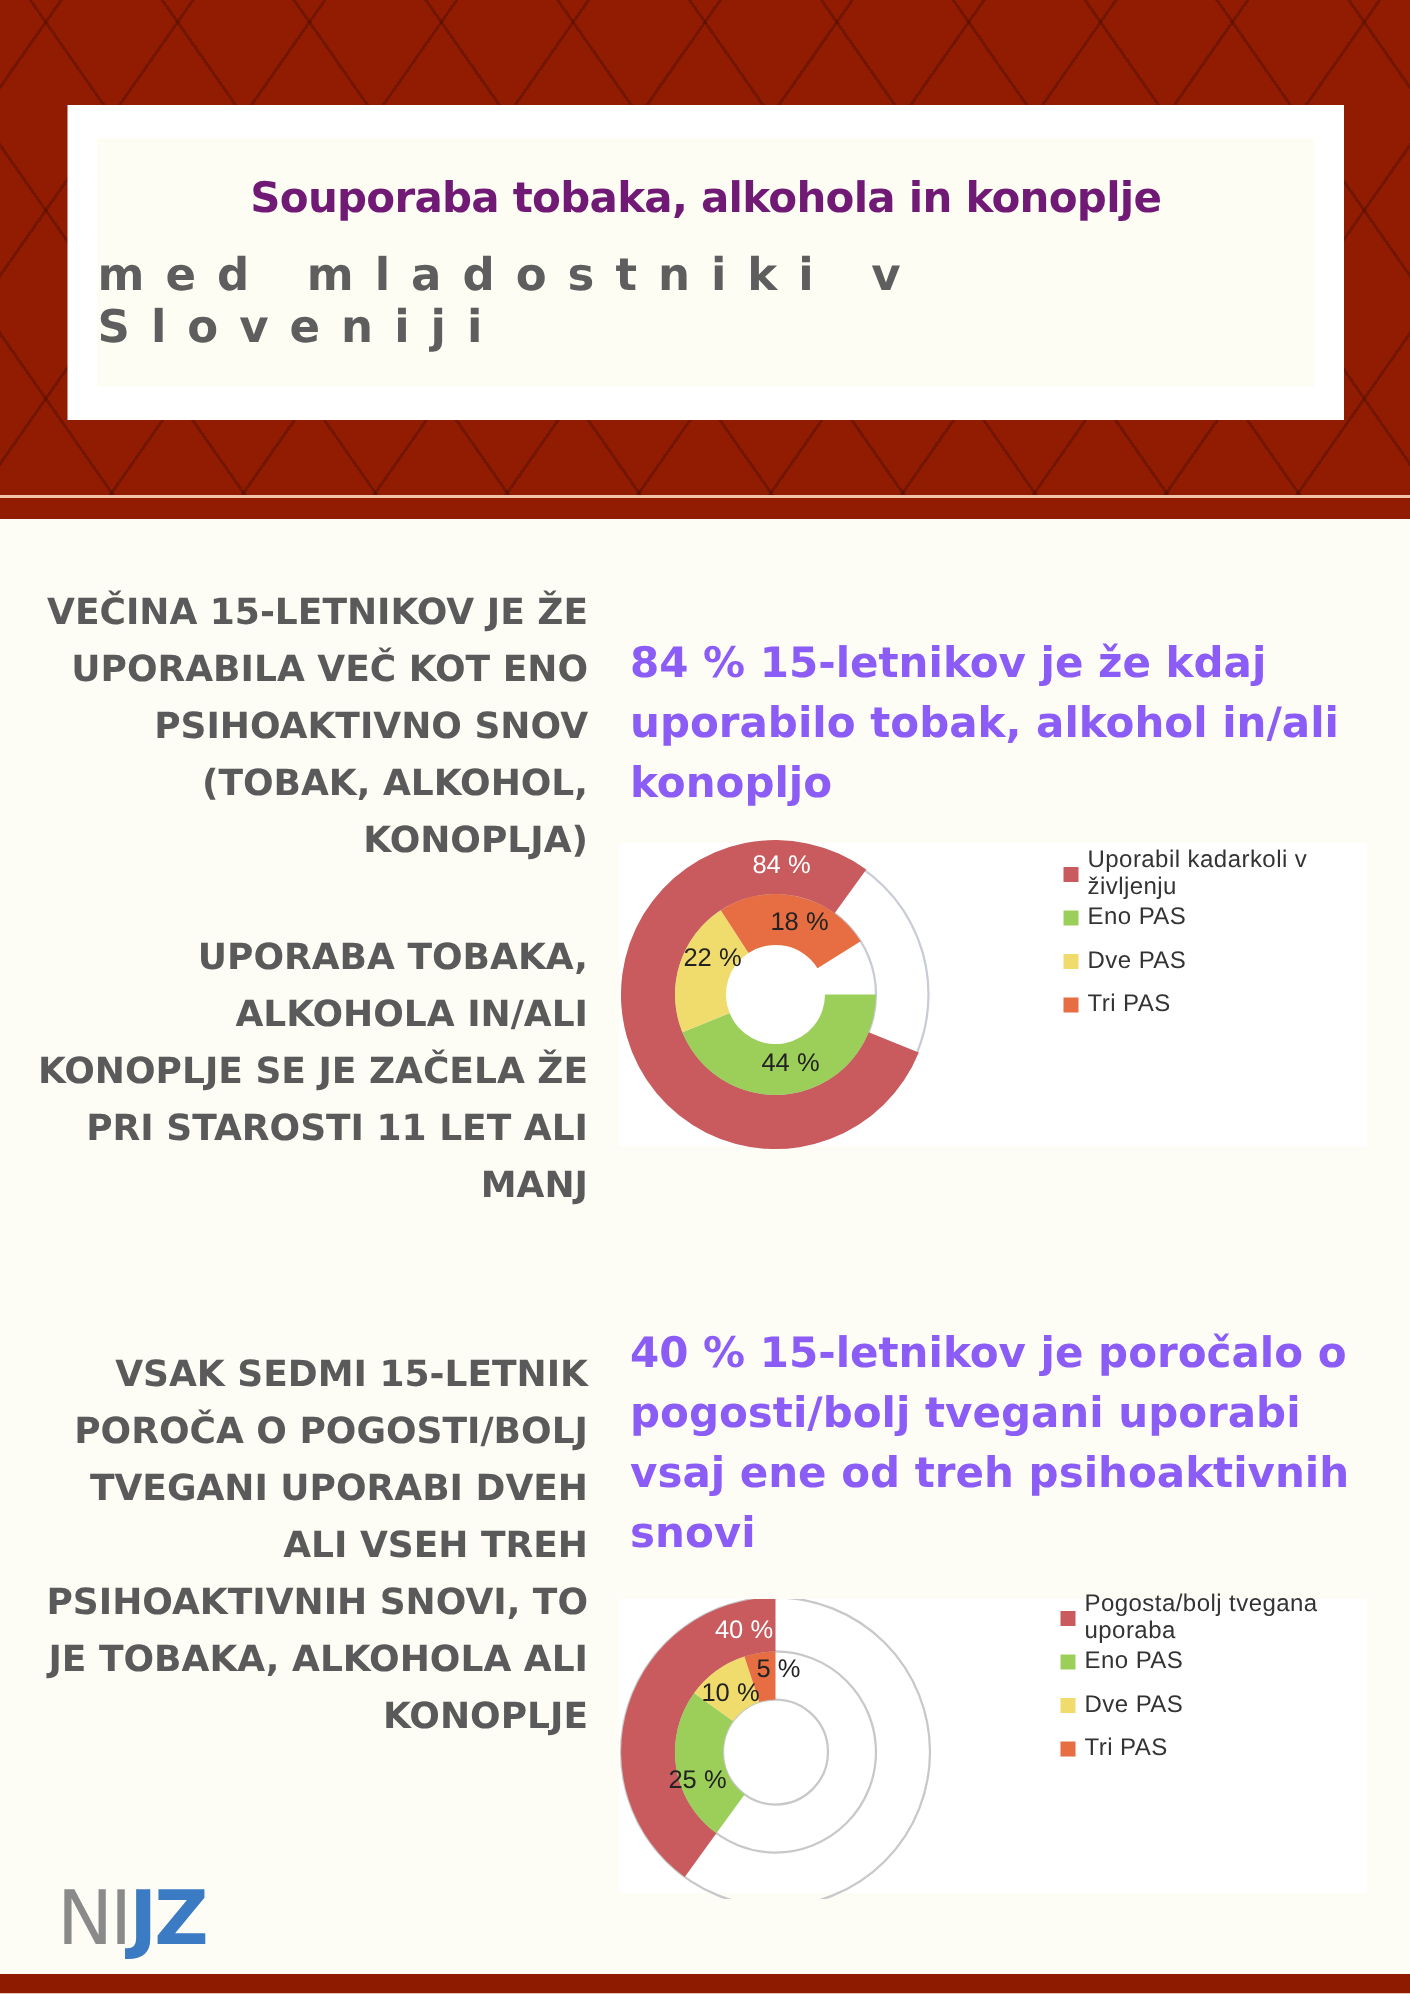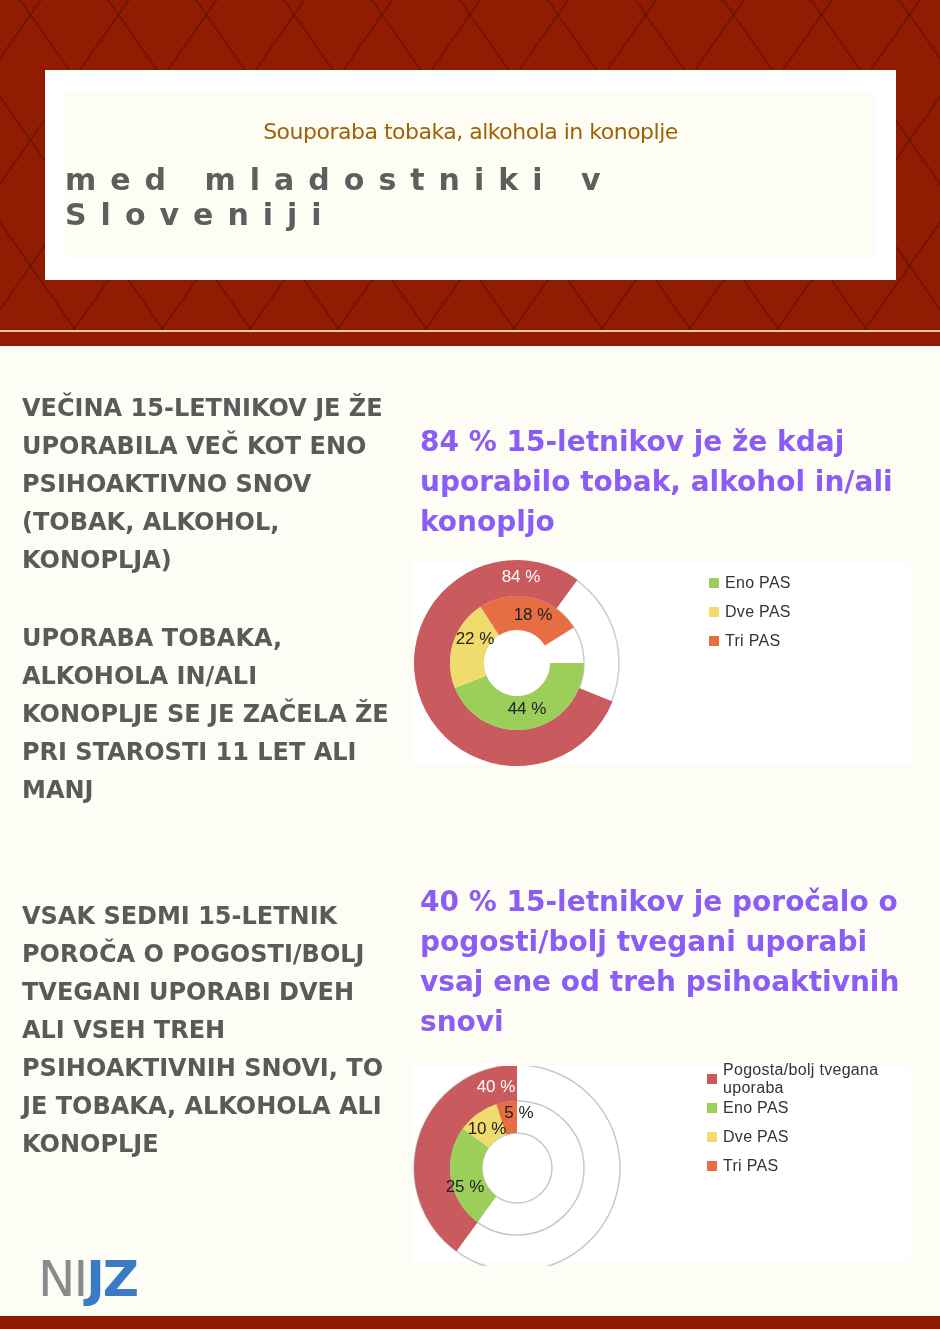--- a/index.html
+++ b/index.html
@@ -27,33 +27,34 @@
     background: #ffffff;
     padding: 22px 20px;
   }
   .title-inner {
     width: 100%; height: 100%;
     background: #fdfdf3;
     display: flex; flex-direction: column; align-items: center; justify-content: center;
   }
   .title-sub {
     font-family: "DejaVu Sans", sans-serif;
-    font-weight: normal; font-size: 22px; color: #a16207;
+    font-weight: bold; font-size: 28px; color: #701a75;
     letter-spacing: -0.5px;
   }
   .title-main {
     font-family: "DejaVu Sans", sans-serif;
     font-weight: bold; font-size: 30px; color: #5e5e5e;
     letter-spacing: 14px; margin-top: 18px;
   }
   .left-text {
     position: absolute; left: 22px; width: 370px;
     font-family: "DejaVu Sans", sans-serif; font-weight: bold;
     font-size: 24px; line-height: 38px; color: #5a5a5a;
     text-transform: uppercase;
+    text-align: right;
   }
   .right-heading {
     position: absolute; left: 420px; width: 500px;
     font-family: "DejaVu Sans", sans-serif; font-weight: bold;
     font-size: 28px; line-height: 40px; color: #8b5cf6;
   }
   .chart-panel {
     position: absolute; left: 413px; width: 498px; background: #ffffff;
   }
   .legend { position: absolute; left: 300px; top: 10px; }
@@ -110,20 +111,24 @@
     <path d="M 41.9 130.1 A 67 67 0 0 1 67.5 48.8 L 86 77.3 A 33 33 0 0 0 73.4 117.4 Z" fill="#f0dc6c"></path>
 
     <path d="M 67.5 48.8 A 67 67 0 0 1 160.8 69.5 L 132 87.5 A 33 33 0 0 0 86 77.3 Z" fill="#e66e42"></path>
     <text x="108" y="24" font-family="Liberation Sans, sans-serif" font-size="17" fill="#ffffff" text-anchor="middle">84 %</text>
     <text x="120" y="62" font-family="Liberation Sans, sans-serif" font-size="17" fill="#222" text-anchor="middle">18 %</text>
     <text x="62" y="86" font-family="Liberation Sans, sans-serif" font-size="17" fill="#222" text-anchor="middle">22 %</text>
     <text x="114" y="156" font-family="Liberation Sans, sans-serif" font-size="17" fill="#222" text-anchor="middle">44 %</text>
   </svg>
   <div class="legend" style="left:296px; top:6px;">
     <div class="legend-item">
+        <span class="swatch" style="background:#c95b5e"></span>
+        <span>Uporabil kadarkoli v življenju</span>
+      </div>
+    <div class="legend-item">
         <span class="swatch" style="background:#9ccf5a"></span>
         <span>Eno PAS</span>
       </div>
     <div class="legend-item">
         <span class="swatch" style="background:#f0dc6c"></span>
         <span>Dve PAS</span>
       </div>
     <div class="legend-item">
         <span class="swatch" style="background:#e66e42"></span>
         <span>Tri PAS</span>

